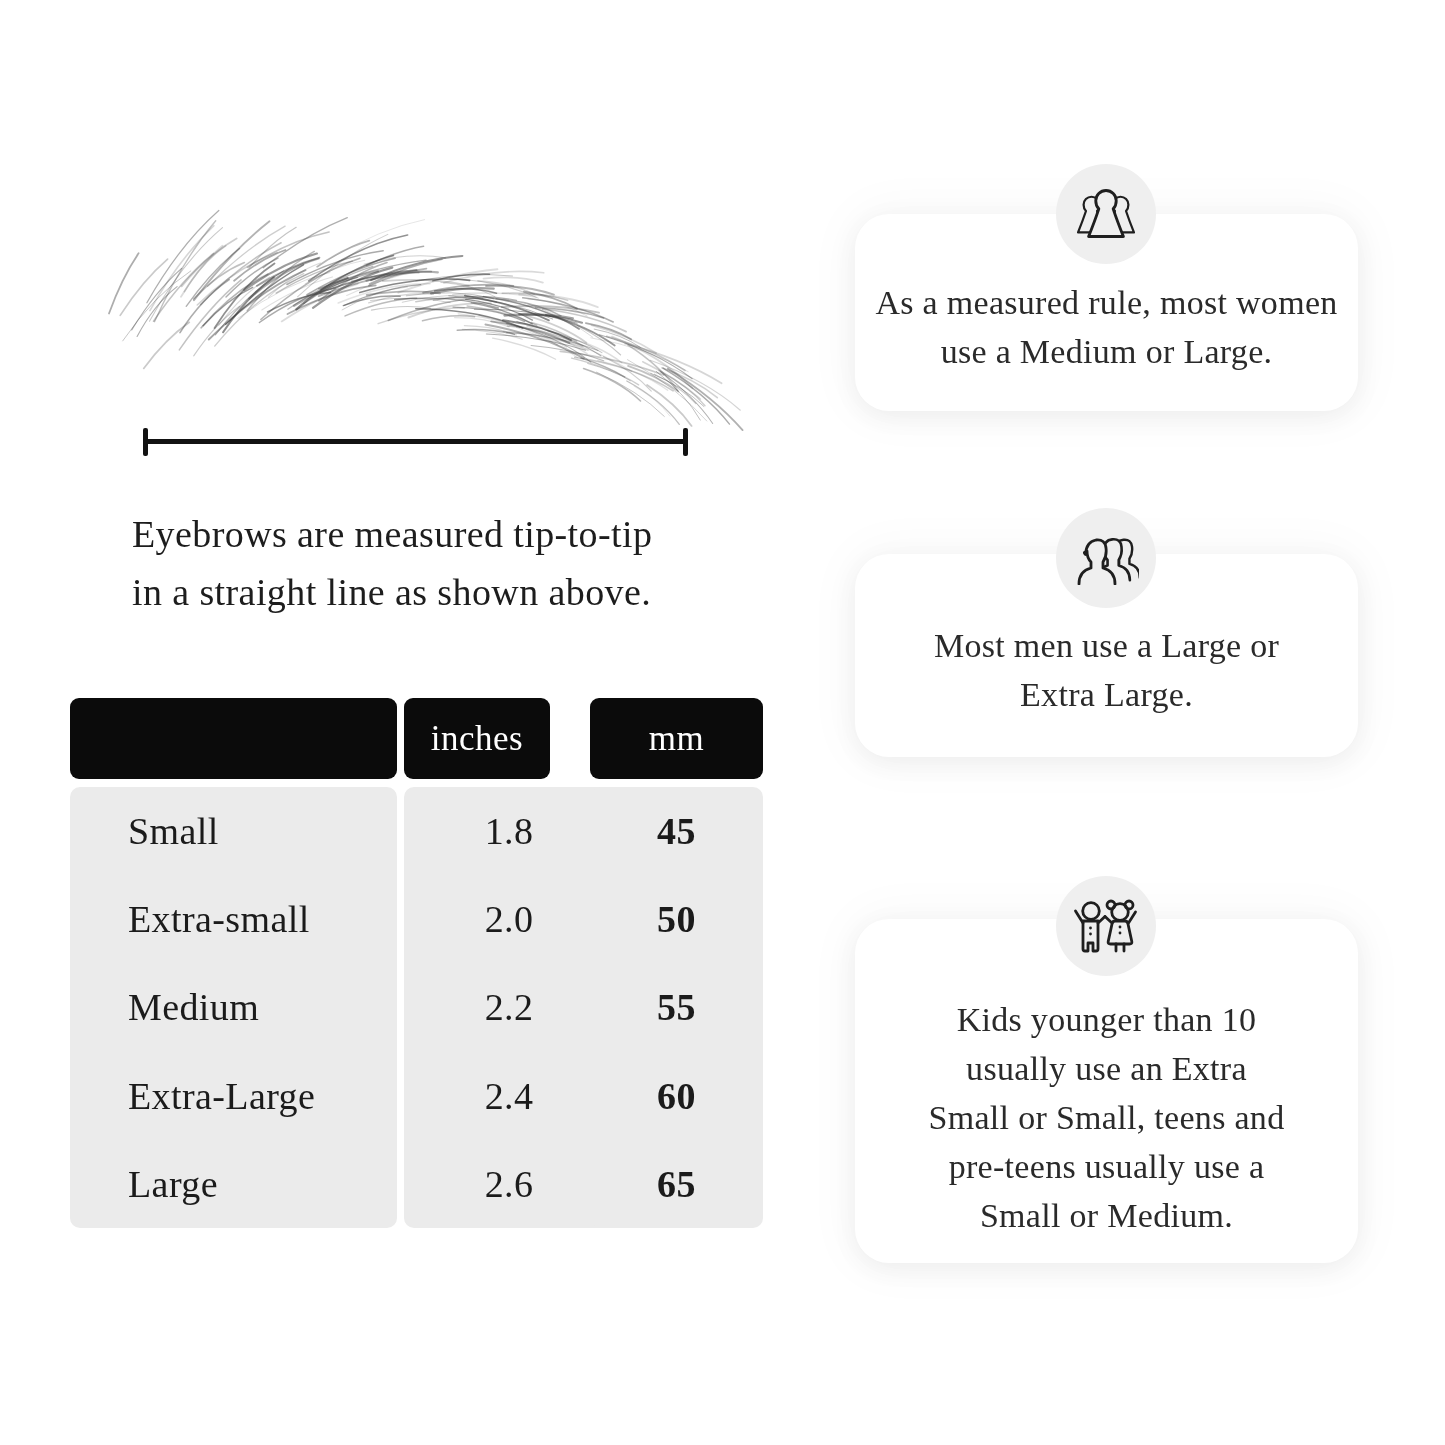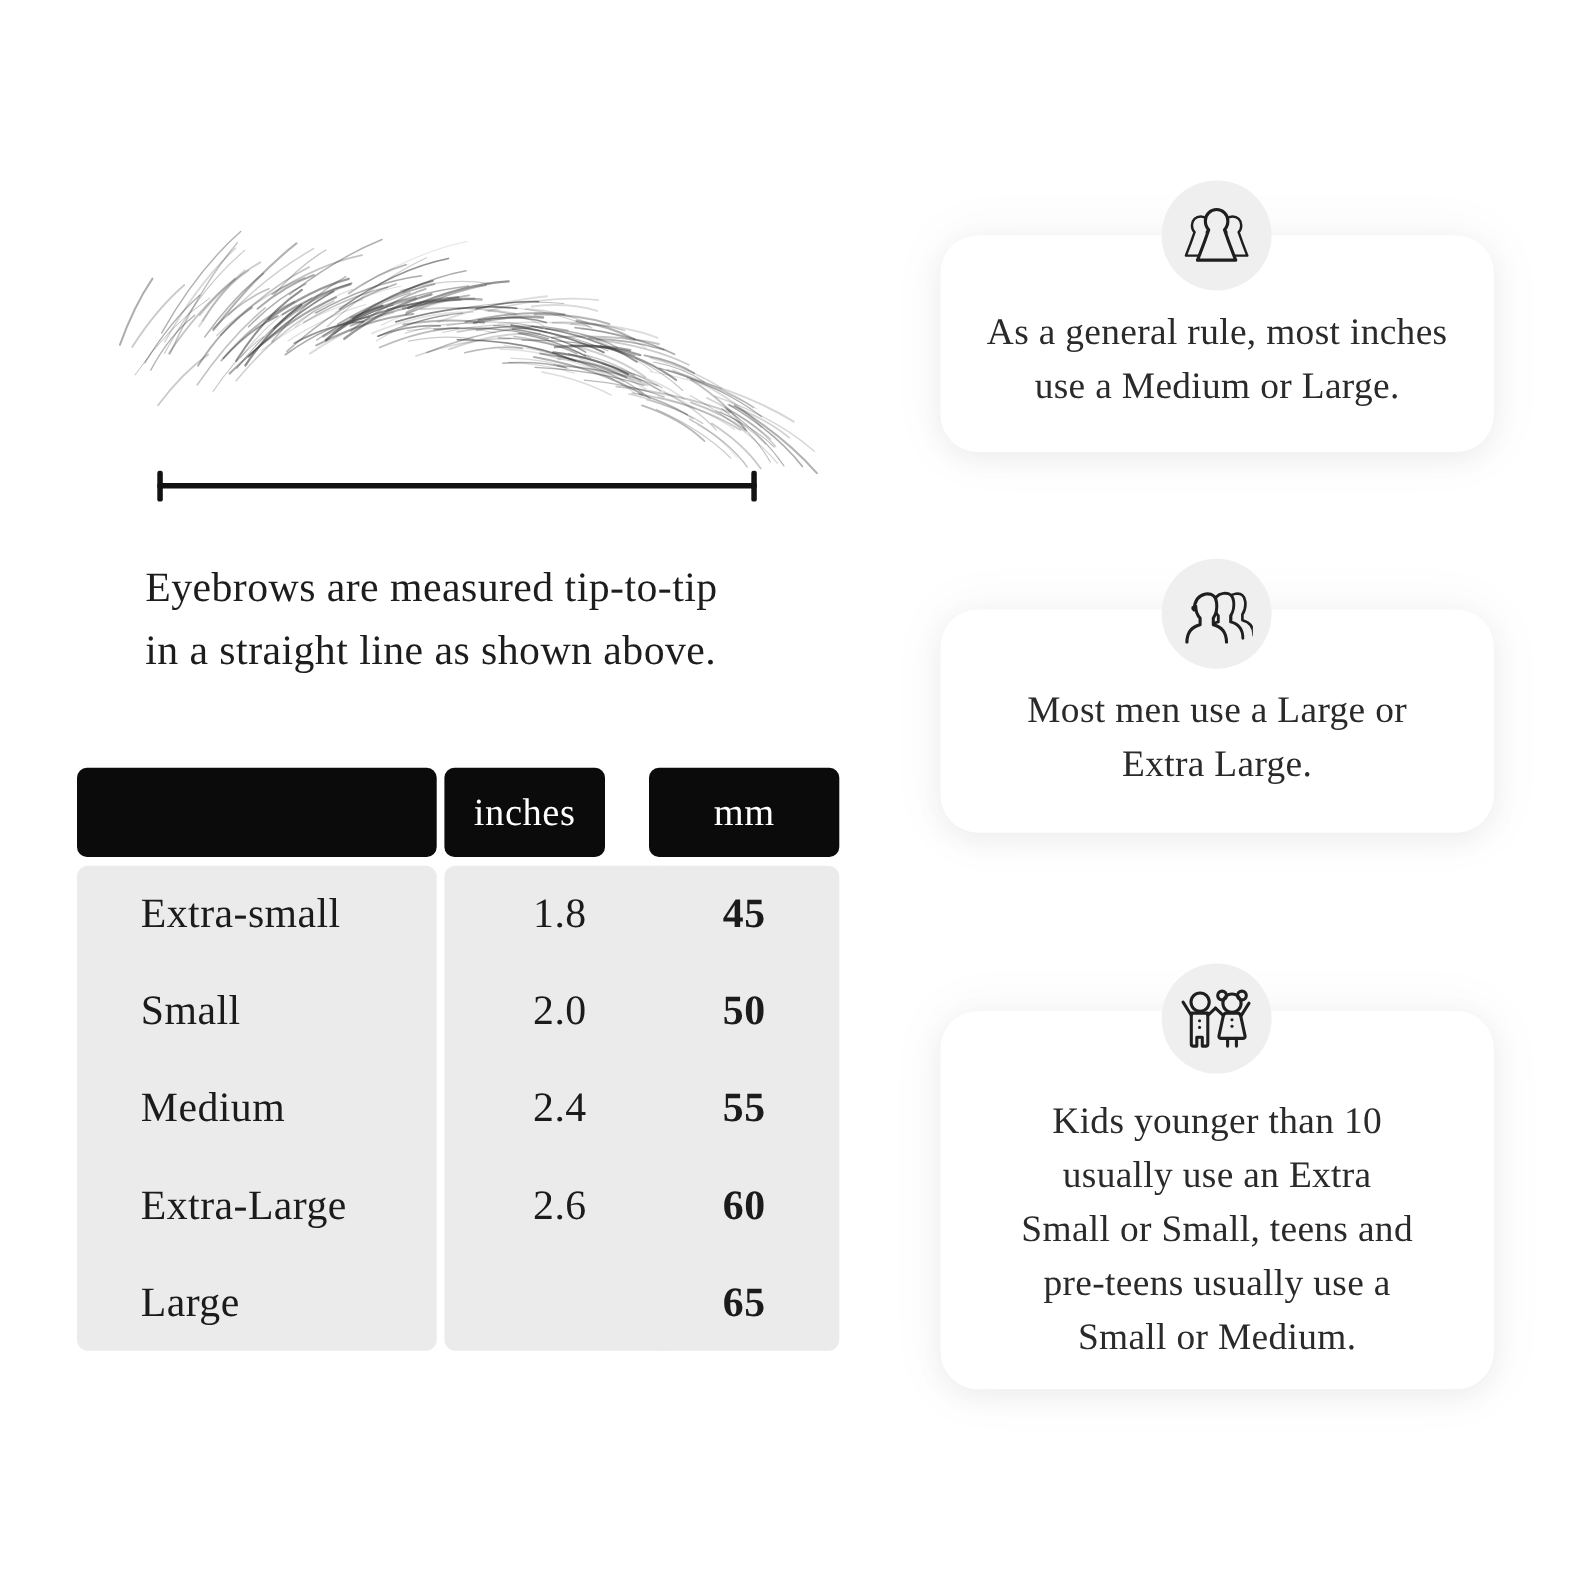--- a/index.html
+++ b/index.html
@@ -264,29 +264,30 @@
   </div>
 
   <p class="caption">Eyebrows are measured tip-to-tip
 in a straight line as shown above.</p>
 
   <div class="th c1"></div>
   <div class="th c2">inches</div>
   <div class="th c3">mm</div>
 
   <div class="tcol c1">
+    <div class="cell lbl">Small</div>
     <div class="cell lbl">Extra-small</div>
-    <div class="cell lbl">Small</div>
     <div class="cell lbl">Medium</div>
     <div class="cell lbl">Extra-Large</div>
     <div class="cell lbl">Large</div>
   </div>
   <div class="tcol c2">
     <div class="cell val">1.8</div>
     <div class="cell val">2.0</div>
+    <div class="cell val">2.2</div>
     <div class="cell val">2.4</div>
     <div class="cell val">2.6</div>
   </div>
   <div class="tcol c3">
     <div class="cell val">45</div>
     <div class="cell val">50</div>
     <div class="cell val">55</div>
     <div class="cell val">60</div>
     <div class="cell val">65</div>
   </div>
@@ -294,21 +295,21 @@
   <div class="badge b1">
     <svg width="66" height="56" viewBox="-33 -29 66 58">
       <g class="ic fillg">
         <path transform="translate(-15,1) scale(0.82)" d="M -17 22 Q -11 7 -7 -5 Q -10 -8 -10 -13 A 10 10 0 1 1 10 -13 Q 10 -8 7 -5 Q 11 7 17 22 Z"></path>
         <path transform="translate(15,1) scale(0.82)" d="M -17 22 Q -11 7 -7 -5 Q -10 -8 -10 -13 A 10 10 0 1 1 10 -13 Q 10 -8 7 -5 Q 11 7 17 22 Z"></path>
         <path transform="translate(0,0) scale(1.06)" d="M -17 22 Q -11 7 -7 -5 Q -10 -8 -10 -13 A 10 10 0 1 1 10 -13 Q 10 -8 7 -5 Q 11 7 17 22 Z"></path>
       </g>
     </svg>
   </div>
   <div class="card k1">
-    <p class="card-text">As a general rule, most inches
+    <p class="card-text">As a measured rule, most women
 use a Medium or Large.</p>
   </div>
 
   <div class="badge b2">
     <svg width="66" height="54" viewBox="-33 -28 66 54">
       <g class="ic fillg">
         <path transform="translate(20,-2) scale(0.86)" d="M -20 24 Q -20 11 -8 8 L -8 2 Q -12 -2 -12 -9 Q -12 -19 -3 -20 Q 6 -21 7 -12 Q 8 -4 4 2 L 4 8 Q 16 11 16 24"></path>
         <path transform="translate(9,-1) scale(0.93)" d="M -20 24 Q -20 11 -8 8 L -8 2 Q -12 -2 -12 -9 Q -12 -19 -3 -20 Q 6 -21 7 -12 Q 8 -4 4 2 L 4 8 Q 16 11 16 24"></path>
         <path transform="translate(-7,1)" d="M -20 24 Q -20 11 -8 8 L -8 2 Q -12 -2 -12 -9 L -14 -8 Q -15.5 -7.5 -13.5 -5.5 Q -13 -18 -3 -20 Q 6 -21 7 -12 Q 8 -4 4 2 L 4 8 Q 16 11 16 24"></path>
       </g>

